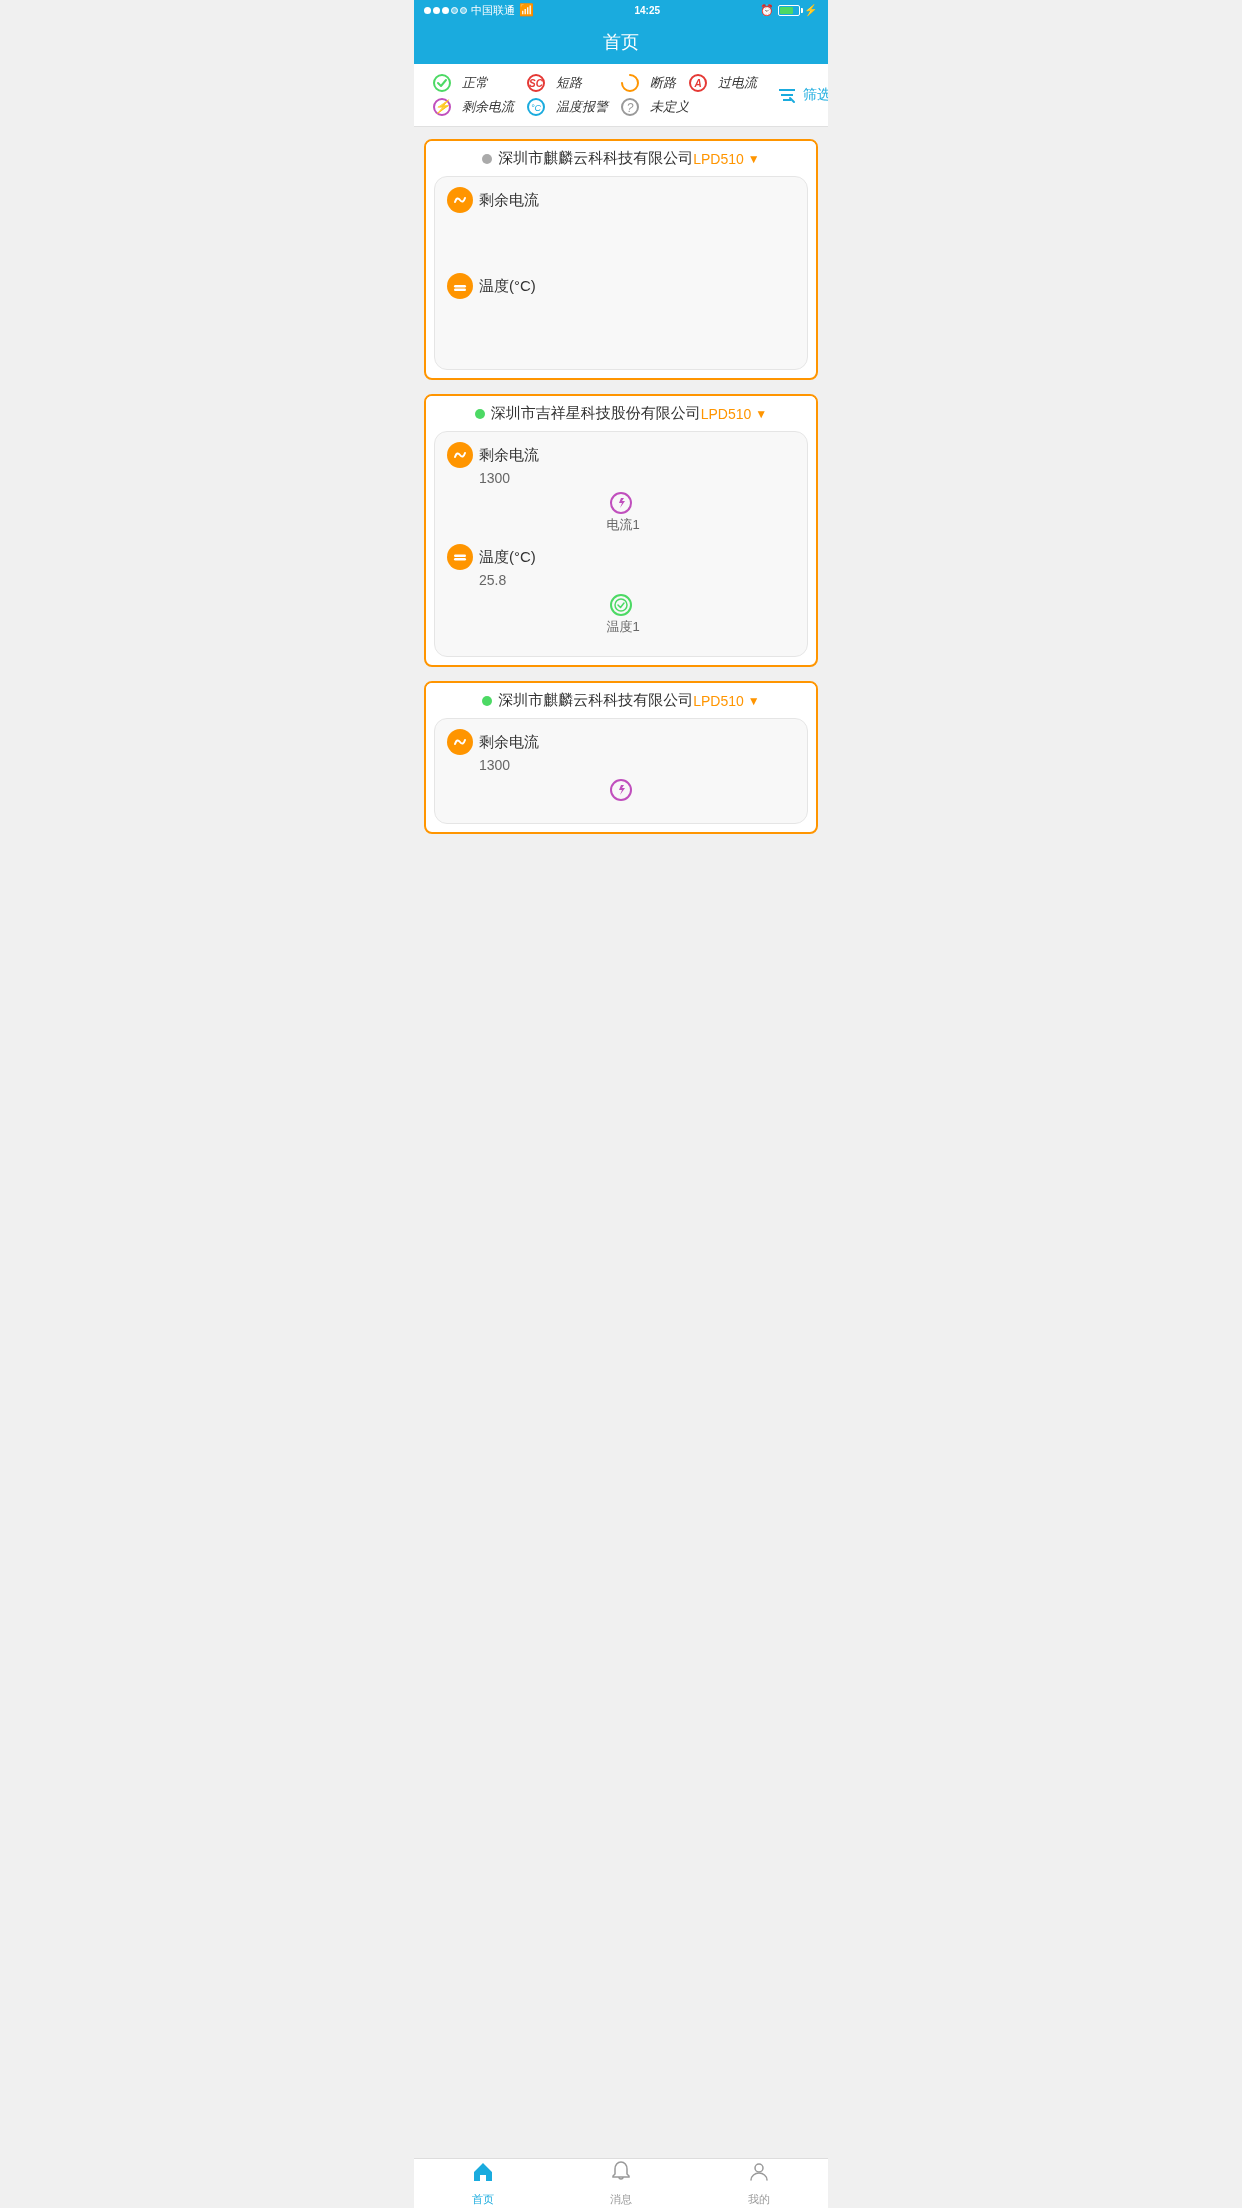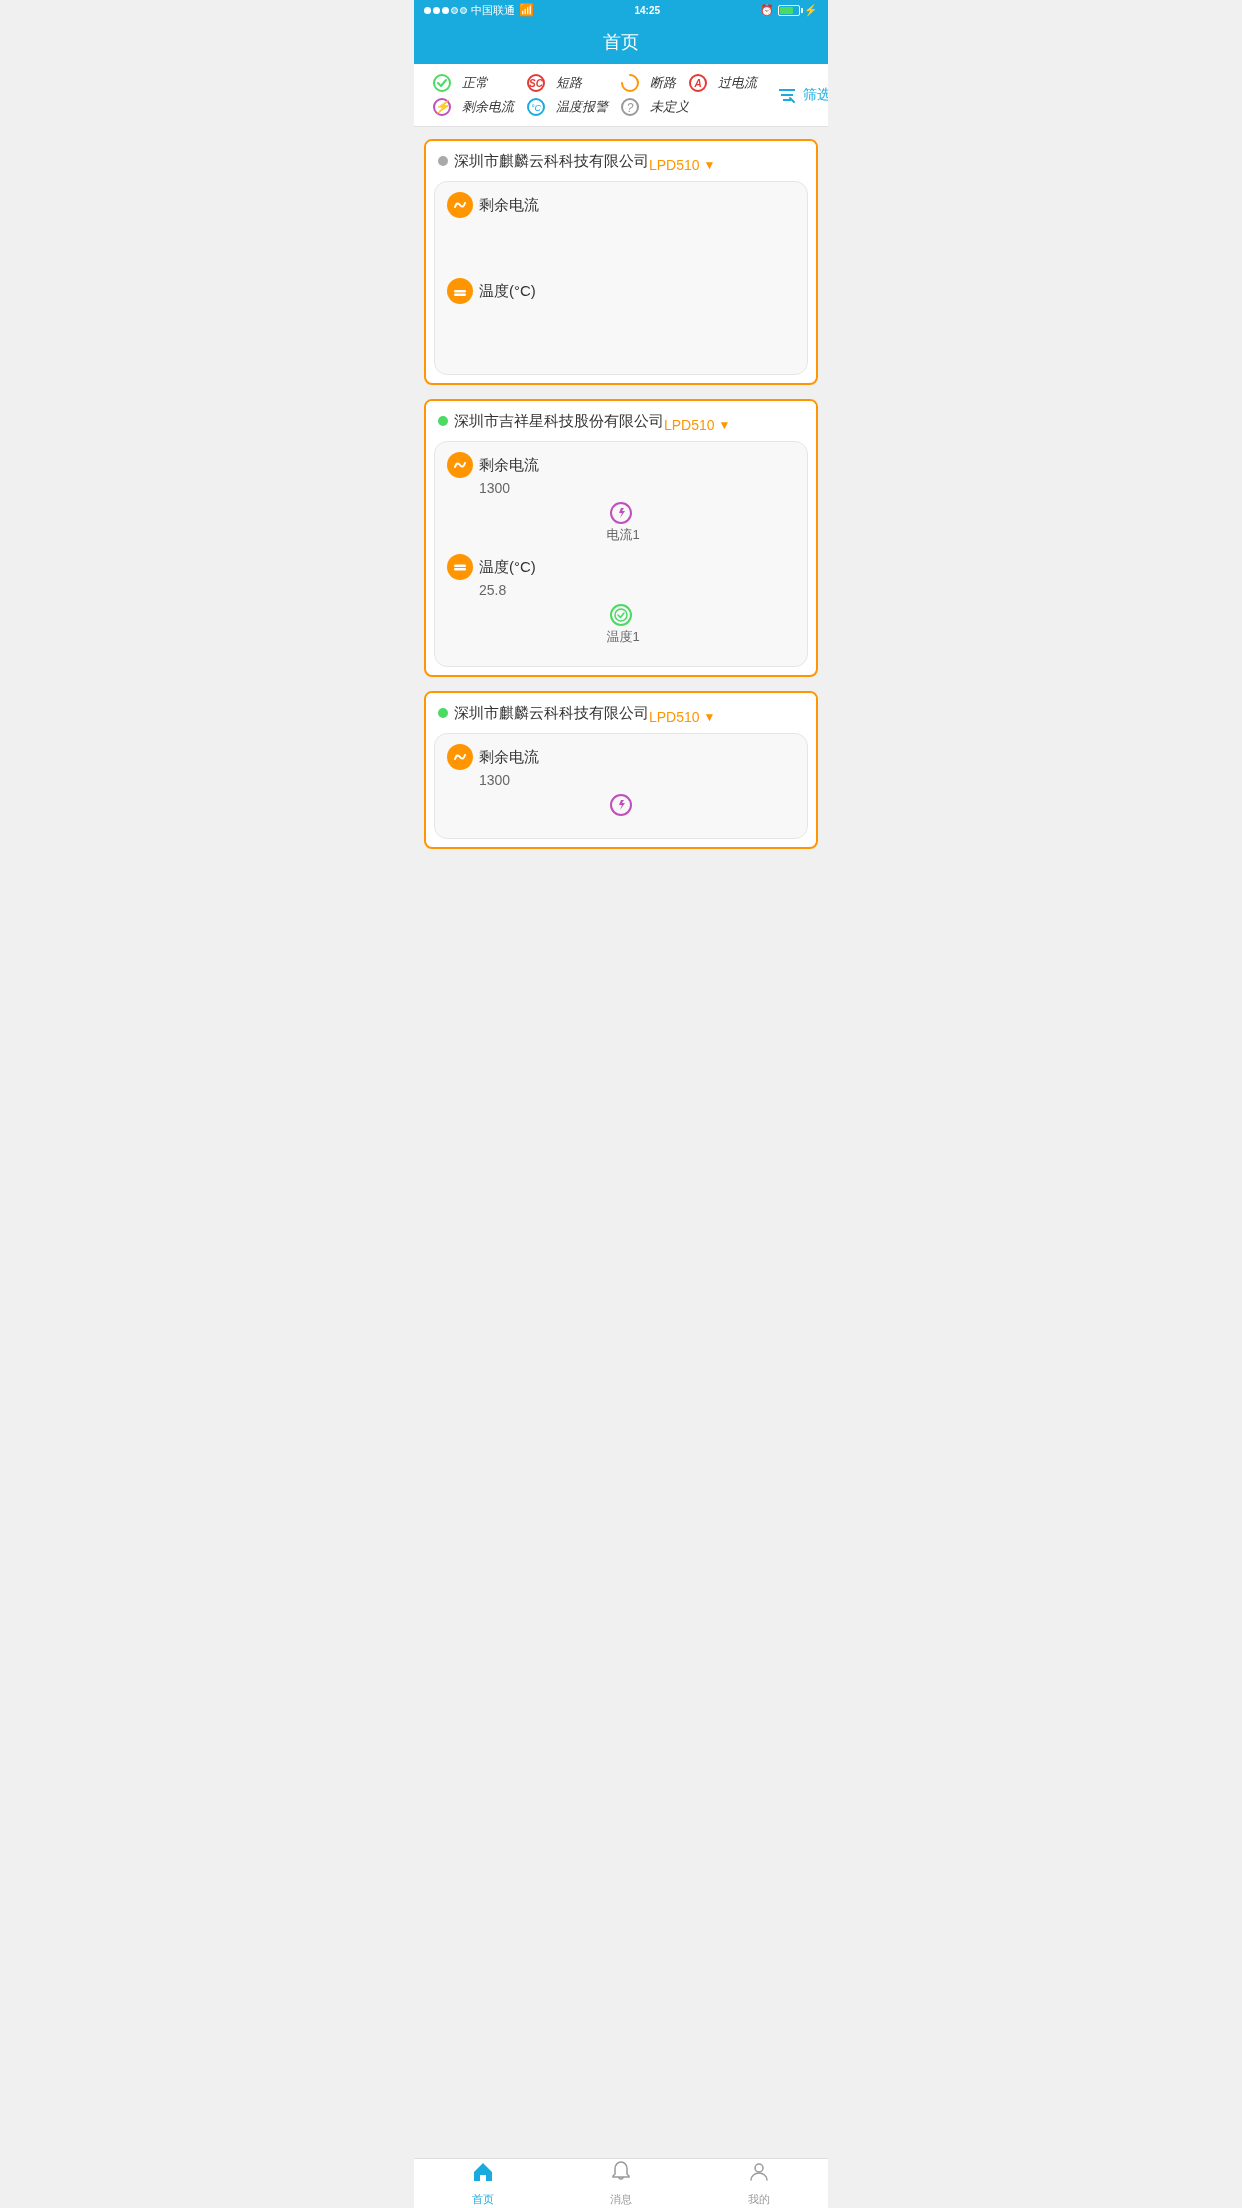--- a/index.html
+++ b/index.html
@@ -102,21 +102,21 @@
     }
     .card {
       background: white;
       border-radius: 8px;
       border: 2px solid #ff9500;
       overflow: hidden;
     }
     .card-header {
       display: flex;
       align-items: center;
-      justify-content: flex-start;
+      justify-content: center;
       padding: 8px 12px;
       background: white;
     }
     .card-header-left {
       display: flex;
       align-items: center;
       gap: 6px;
       font-size: 15px;
       font-weight: 500;
       color: #333;
@@ -128,21 +128,20 @@
     }
     .status-dot.grey { background: #aaa; }
     .status-dot.green { background: #4cd964; }
     .card-header-right {
       display: flex;
       align-items: center;
       gap: 4px;
       color: #ff9500;
       font-size: 14px;
       font-weight: 500;
-      margin-top: 8px;
     }
     .card-header-right span.arrow { font-size: 12px; }
 
     .card-body {
       margin: 0 8px 8px 8px;
       background: #f8f8f8;
       border-radius: 13px;
       border: 1px solid #e5e5e5;
       padding: 10px 12px;
     }

